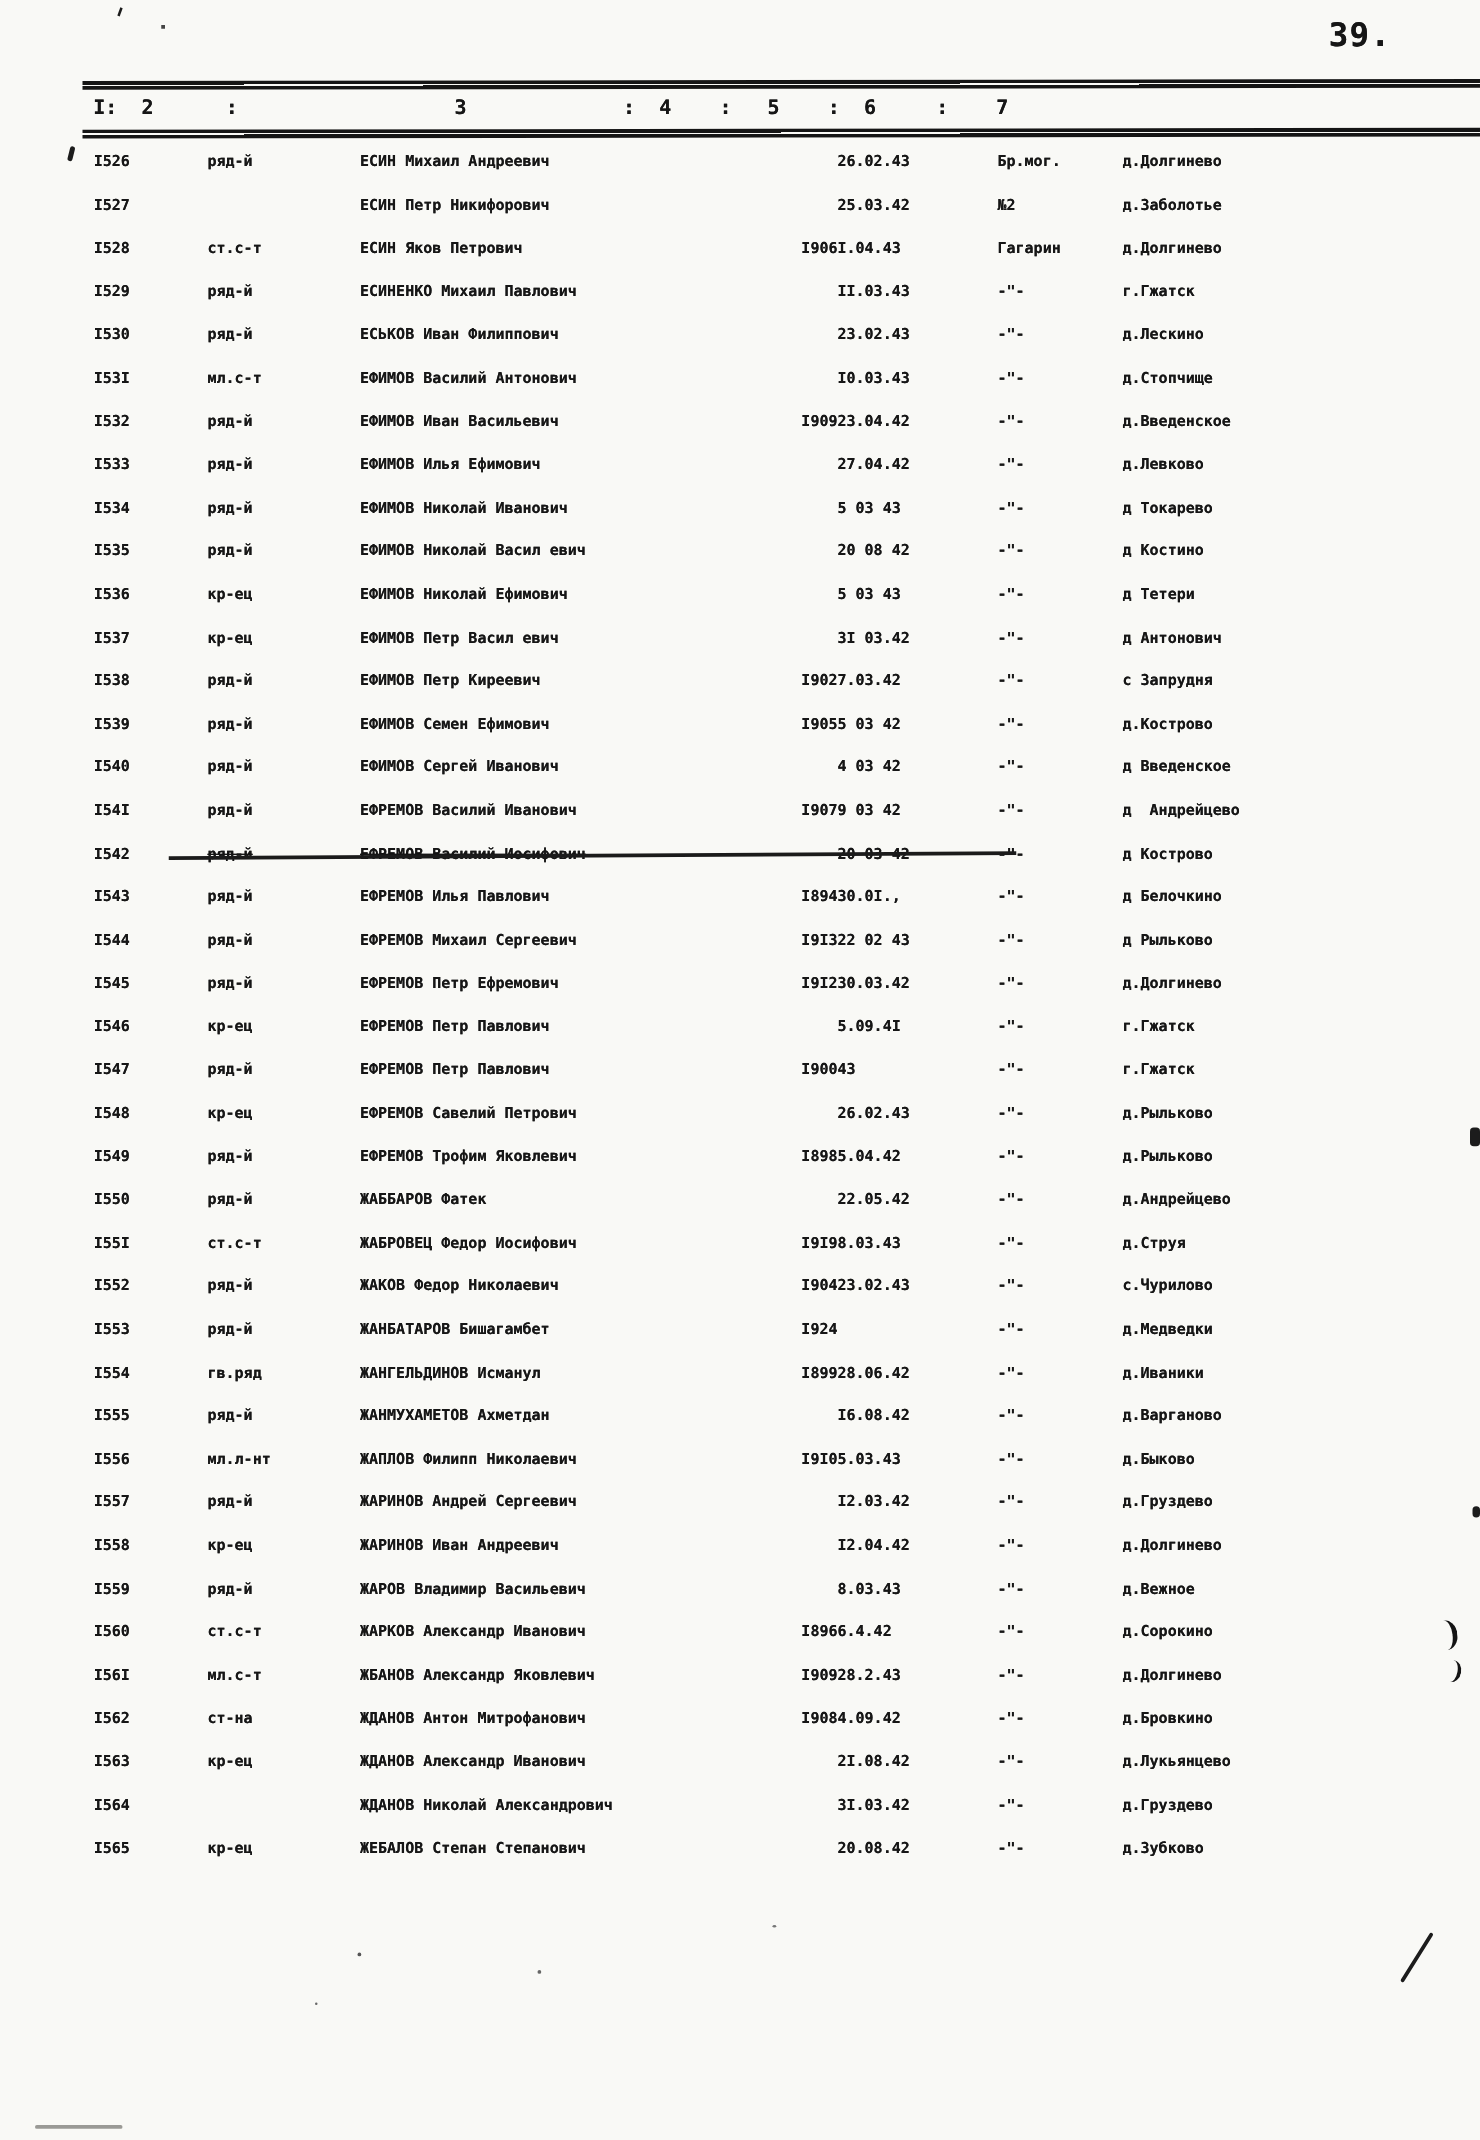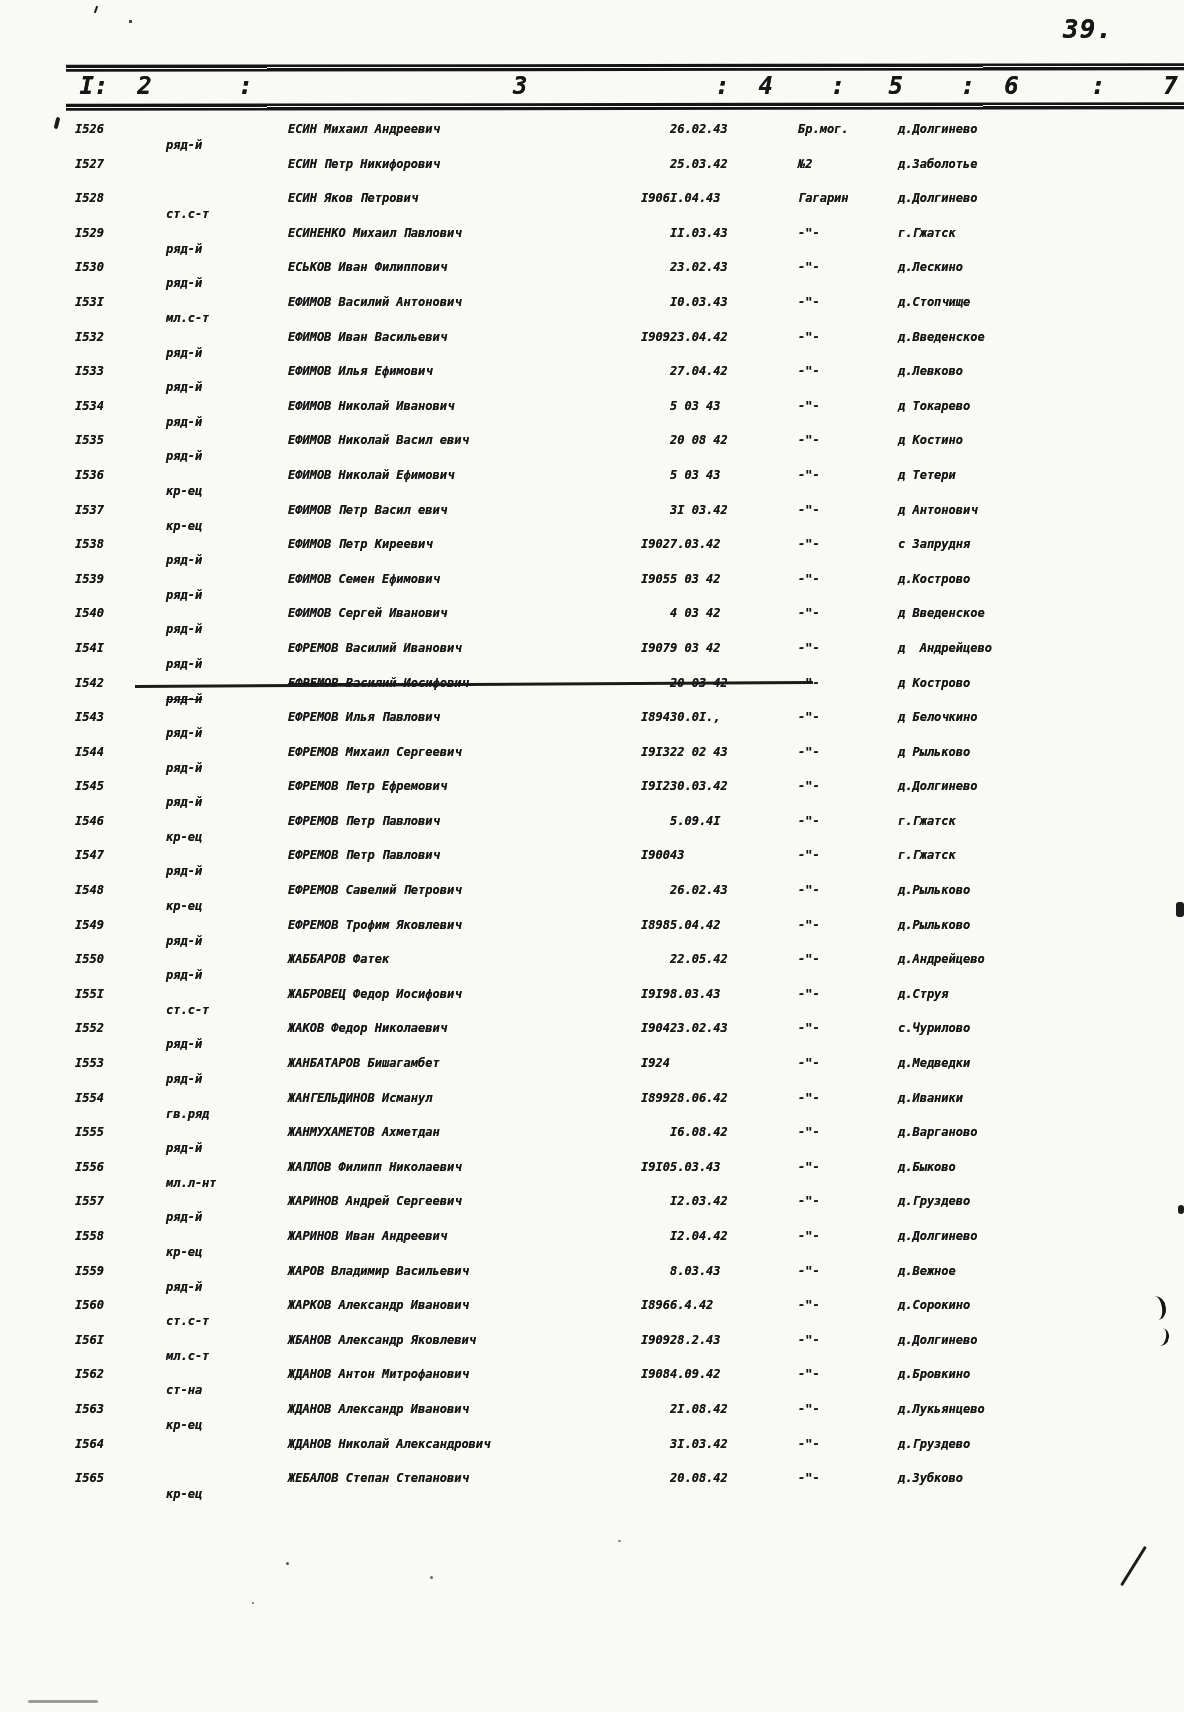--- a/index.html
+++ b/index.html
@@ -4,50 +4,50 @@
 <style>
   html,body{margin:0;padding:0;}
   body{
     width:1184px;height:1712px;
     background:#f9f9f6;
     overflow:hidden;
     position:relative;
     font-family:"DejaVu Sans Mono","Liberation Mono",monospace;
     color:#161616;
   }
-  .page{position:absolute;inset:0;font-style:italic;}
+  .page{position:absolute;inset:0;}
   .page-number{
     position:absolute;top:14px;left:1063px;
     font-size:26px;font-weight:700;letter-spacing:1px;
     text-shadow:0 0 .5px rgba(0,0,0,.8);
   }
   .rule{
     position:absolute;left:66px;right:0;height:7px;
     background:linear-gradient(to bottom,#151515 0 3px,#f9f9f6 3px 4px,#151515 4px 7px);
     transform:rotate(-0.08deg);
   }
   .rule-top{top:64px;}
   .rule-mid{top:103px;}
   .col-header{
     position:absolute;top:72px;left:65px;margin:0;
-    font-family:inherit;font-size:24px;font-weight:700;line-height:28px;
+    font-family:inherit;font-size:16px;font-weight:700;line-height:28px;
     white-space:pre;text-shadow:0 0 .5px rgba(0,0,0,.8);
   }
   .rows{position:absolute;top:112px;left:65px;width:1119px;}
   .row{
     position:relative;
     display:grid;
     grid-template-columns:95px 120px 330px 60px 128px 92px 1fr;
     height:34.6px;line-height:34.6px;
     font-size:12px;font-weight:700;
     text-shadow:0 0 .5px rgba(0,0,0,.75);
   }
   .cell{overflow:visible;}
   .c-no{padding-left:10px;}
-  .c-rank{padding-left:6px;white-space:pre;margin-top:16px;}
+  .c-rank{padding-left:6px;white-space:pre;}
   .c-name{padding-left:8px;white-space:pre;}
   .c-year{text-align:right;}
   .c-date{text-align:left;padding-right:50px;white-space:pre;}
   .c-grave{text-align:left;}
   .c-place{padding-left:8px;white-space:pre;}
   .strike-line{
     position:absolute;left:70px;top:17px;width:678px;height:3px;
     background:#1b1b1b;transform:rotate(-0.35deg);
   }
   

